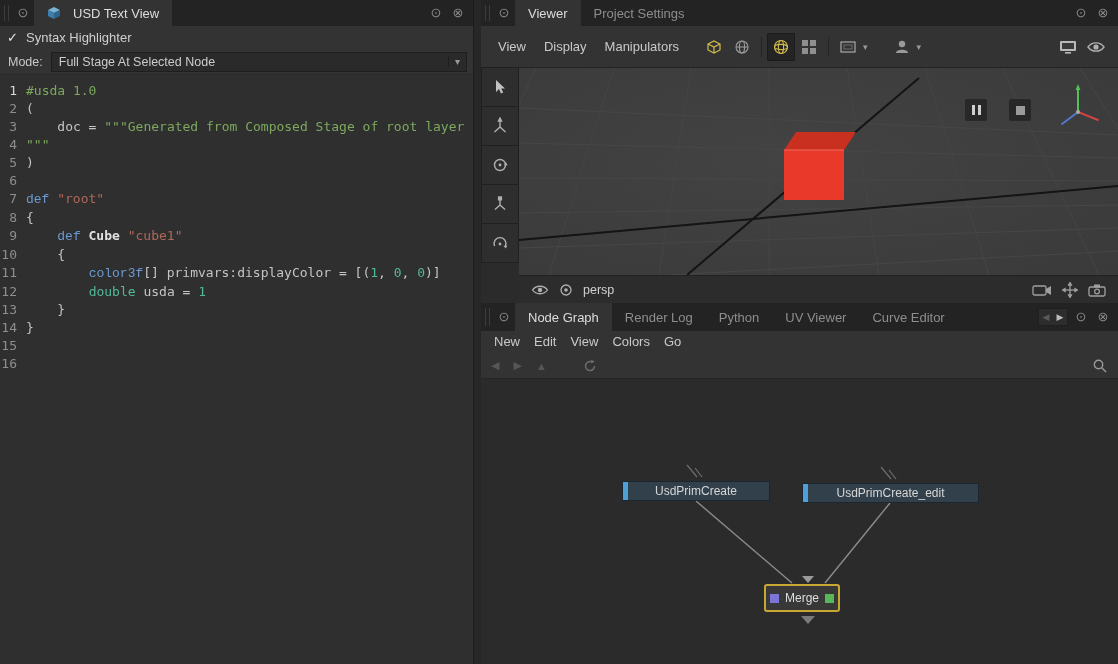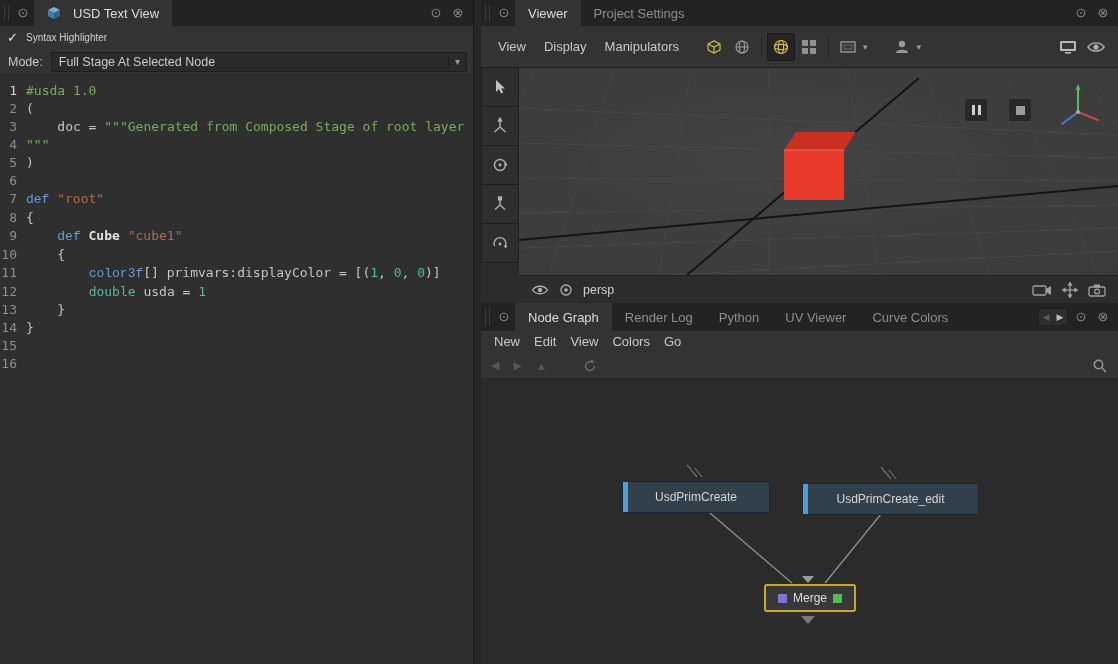--- a/index.html
+++ b/index.html
@@ -20,21 +20,21 @@
   .tab.active { background:#333333; color:#dcdcdc; }
   .spacer { flex:1; }
   .menu-item { padding:0 9px; color:#c9c9c9; font-size:13px; line-height:24px; }
   .vsep { width:1px; height:20px; background:#252525; margin:0 5px; align-self:center; }
 
   
   .left-panel { width:474px; flex:none; display:flex; flex-direction:column; background:#333333; border-right:1px solid #1c1c1c; }
   .divider { width:7px; flex:none; background:#272727; }
   .syntax-row { height:23px; background:#333333; display:flex; align-items:center; padding-left:7px; gap:6px; flex:none; }
   .checkmark { color:#e6e6e6; font-size:13px; width:13px; }
-  .syntax-label { color:#cfcfcf; font-size:10px; }
+  .syntax-label { color:#cfcfcf; font-size:13px; }
   .mode-row { height:26px; background:#333333; display:flex; align-items:center; padding:0 6px 0 8px; gap:8px; flex:none; border-bottom:1px solid #2a2a2a; }
   .mode-label { color:#c9c9c9; font-size:12.5px; flex:none; }
   .dropdown { flex:1; height:20px; background:#2a2a2a; border:1px solid #1e1e1e; display:flex; align-items:center; padding-left:7px; color:#cccccc; font-size:12.5px; }
   .dropdown .dd-caret { margin-left:auto; width:18px; text-align:center; color:#9a9a9a; border-left:1px solid #1e1e1e; font-size:10px; }
 
   .code-area { flex:1; background:#2f2f2f; padding-top:7px; overflow:hidden;
                font-family:"DejaVu Sans Mono", monospace; font-size:13px; line-height:18px; }
   .code-line { display:flex; }
   .ln { width:26px; flex:none; text-align:right; padding-right:9px; color:#8e8e8e; }
   .ln.cur { color:#d8d8d8; }
@@ -75,21 +75,21 @@
   .graph-tabbar { height:28px; }
   .tab-scroll { align-self:center; display:flex; align-items:center; background:#2d2d2d; border:1px solid #1f1f1f; height:18px; margin:0 2px; }
   .tab-scroll span { width:14px; text-align:center; font-size:9px; }
   .graph-menubar { height:22px; background:#333333; display:flex; align-items:center; padding-left:6px; flex:none; }
   .graph-menubar .menu-item { padding:0 7px; }
   .graph-toolbar { height:26px; background:#333333; display:flex; align-items:center; padding:0 10px; gap:14px; flex:none; border-bottom:1px solid #262626; }
   .nav-arrow { color:#565656; font-size:11px; }
   .graph-canvas { flex:1; position:relative; background:#2b2b2b; min-height:0; }
   .graph-canvas svg.wires { position:absolute; inset:0; }
 
-  .gnode { position:absolute; height:32px; background:#31404b; border:1px solid #1b2630;
+  .gnode { position:absolute; height:20px; background:#31404b; border:1px solid #1b2630;
            display:flex; align-items:center; justify-content:center;
            color:#d6d6d6; font-size:12px; }
   .gnode .accent { position:absolute; left:0; top:0; bottom:0; width:5px; background:#4da1d6; }
   .gnode-merge { position:absolute; height:28px; background:#383838; border:2px solid #c8a832; border-radius:3px;
                  display:flex; align-items:center; justify-content:center; gap:6px; padding:0 7px;
                  color:#dedede; font-size:12px; }
   .swatch { width:9px; height:9px; flex:none; }
   .swatch.purple { background:#7d74d8; }
   .swatch.green  { background:#58b858; }
 </style>
@@ -436,21 +436,21 @@
         <div class="tab">
           <span>Render Log</span>
         </div>
         <div class="tab">
           <span>Python</span>
         </div>
         <div class="tab">
           <span>UV Viewer</span>
         </div>
         <div class="tab">
-          <span>Curve Colors</span>
+          <span>Curve Editor</span>
         </div>
         <span class="spacer"></span>
         <div class="tab-scroll">
           <span style="color:#5a5a5a">◀</span>
           <span style="color:#bdbdbd">▶</span>
         </div>
         <span class="circ">⊙</span>
         <span class="circ">⊗</span>
         <span style="width:4px"></span>
       </div>
@@ -499,21 +499,21 @@
         </svg>
 
         <div class="gnode" style="left:141px; top:102px; width:148px;">
           <span class="accent"></span>
           <span>UsdPrimCreate</span>
         </div>
         <div class="gnode" style="left:321px; top:104px; width:177px;">
           <span class="accent"></span>
           <span>UsdPrimCreate_edit</span>
         </div>
-        <div class="gnode-merge" style="left:283px; top:205px; width:92px;">
+        <div class="gnode-merge" style="left:283px; top:205px; width:76px;">
           <span class="swatch purple"></span>
           <span>Merge</span>
           <span class="swatch green"></span>
         </div>
       </div>
     </div>
   </div>
 </div>
 
 </body></html>

